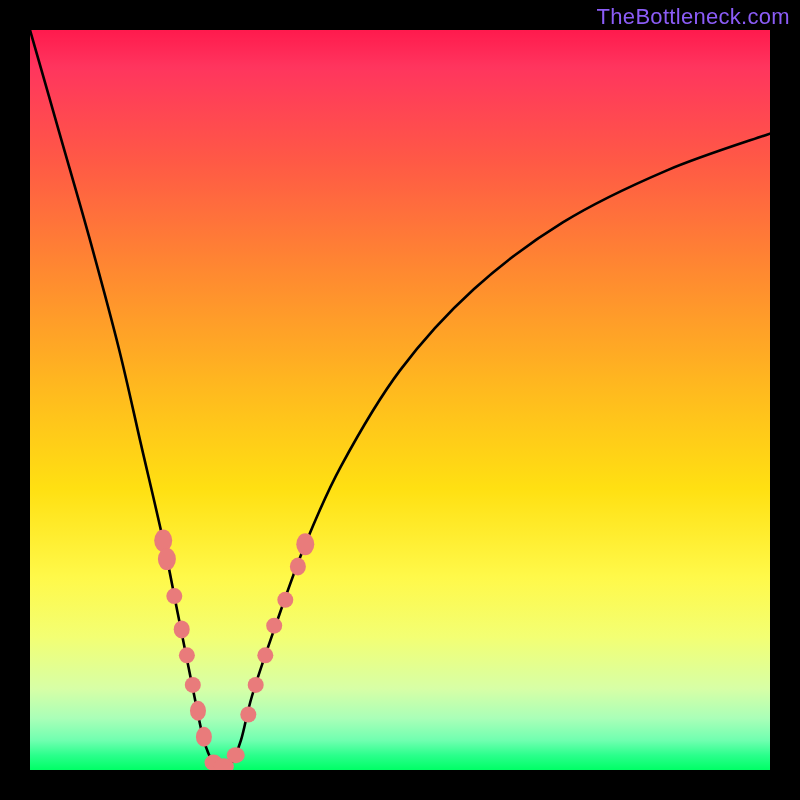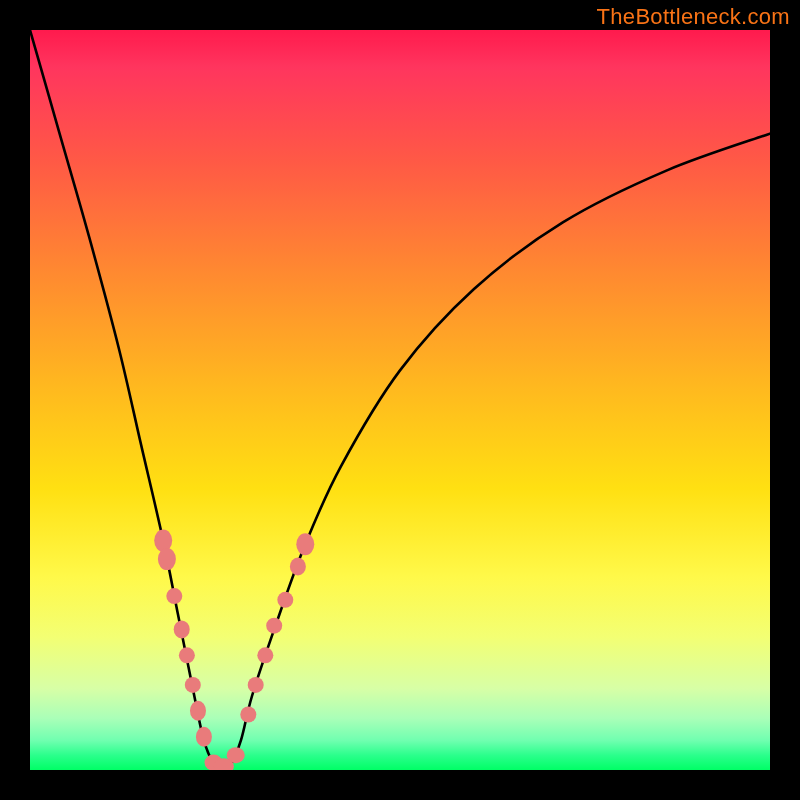--- a/index.html
+++ b/index.html
@@ -46,21 +46,21 @@
       #aaffb8 93%,
       #70ffb0 96%,
       #2bff8c 98%,
       #00ff66 100%
     );
   }
   .watermark {
     position: absolute;
     top: 4px;
     right: 10px;
-    color: #f97316;
+    color: #8b5cf6;
     font-size: 22px;
     font-weight: 500;
     letter-spacing: 0.3px;
     user-select: none;
   }
   svg.curve {
     position: absolute;
     left: 0;
     top: 0;
     width: 740px;

